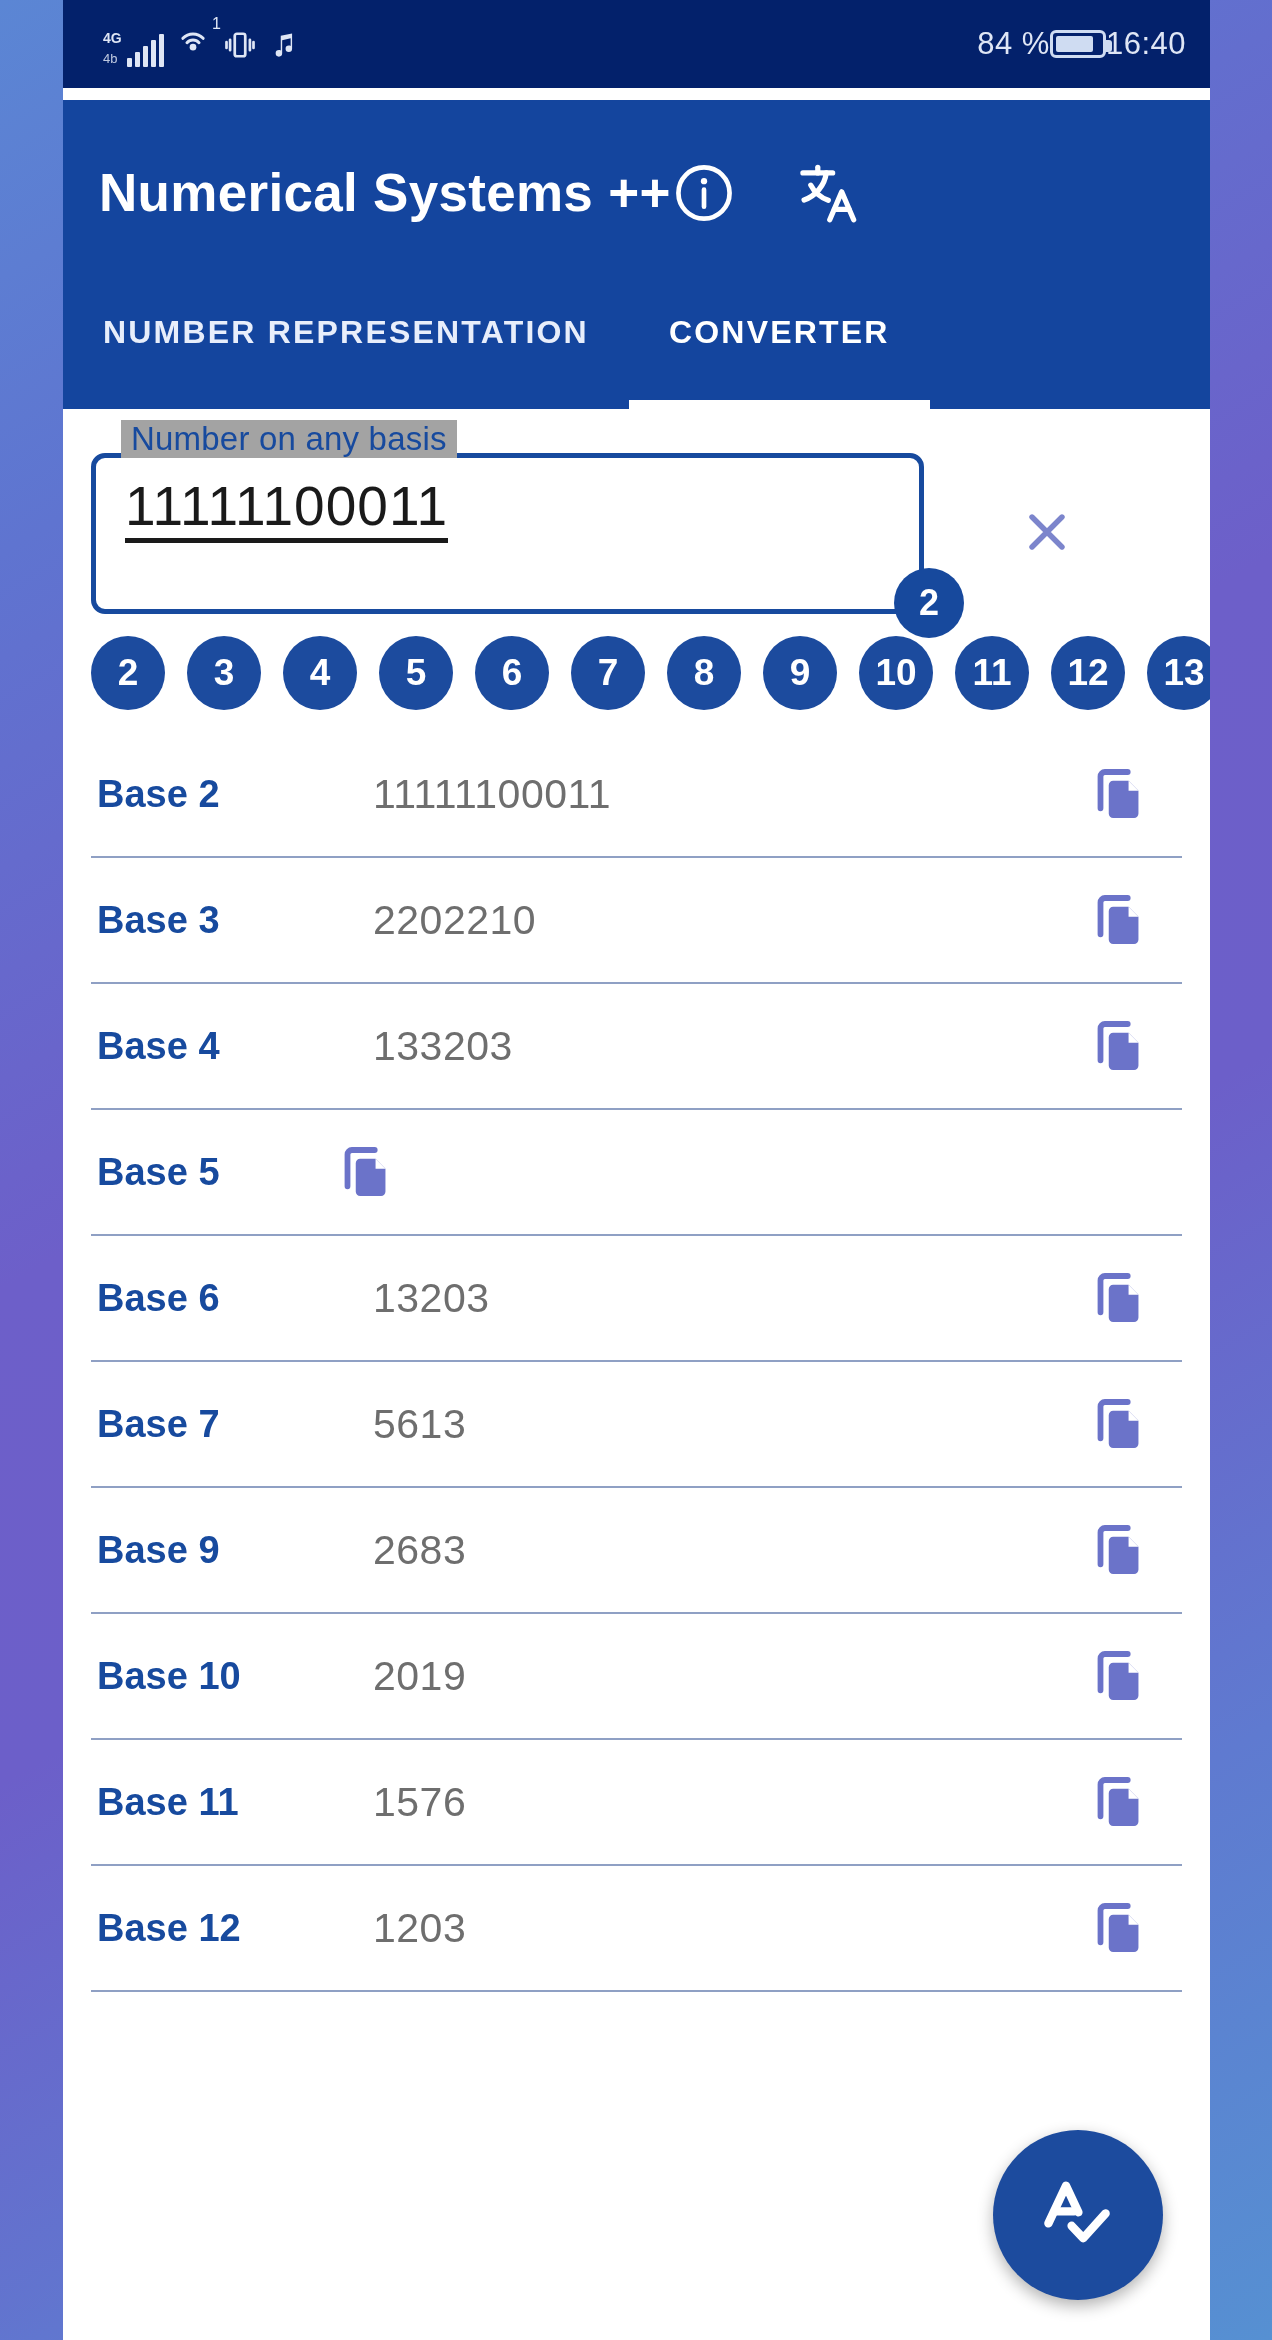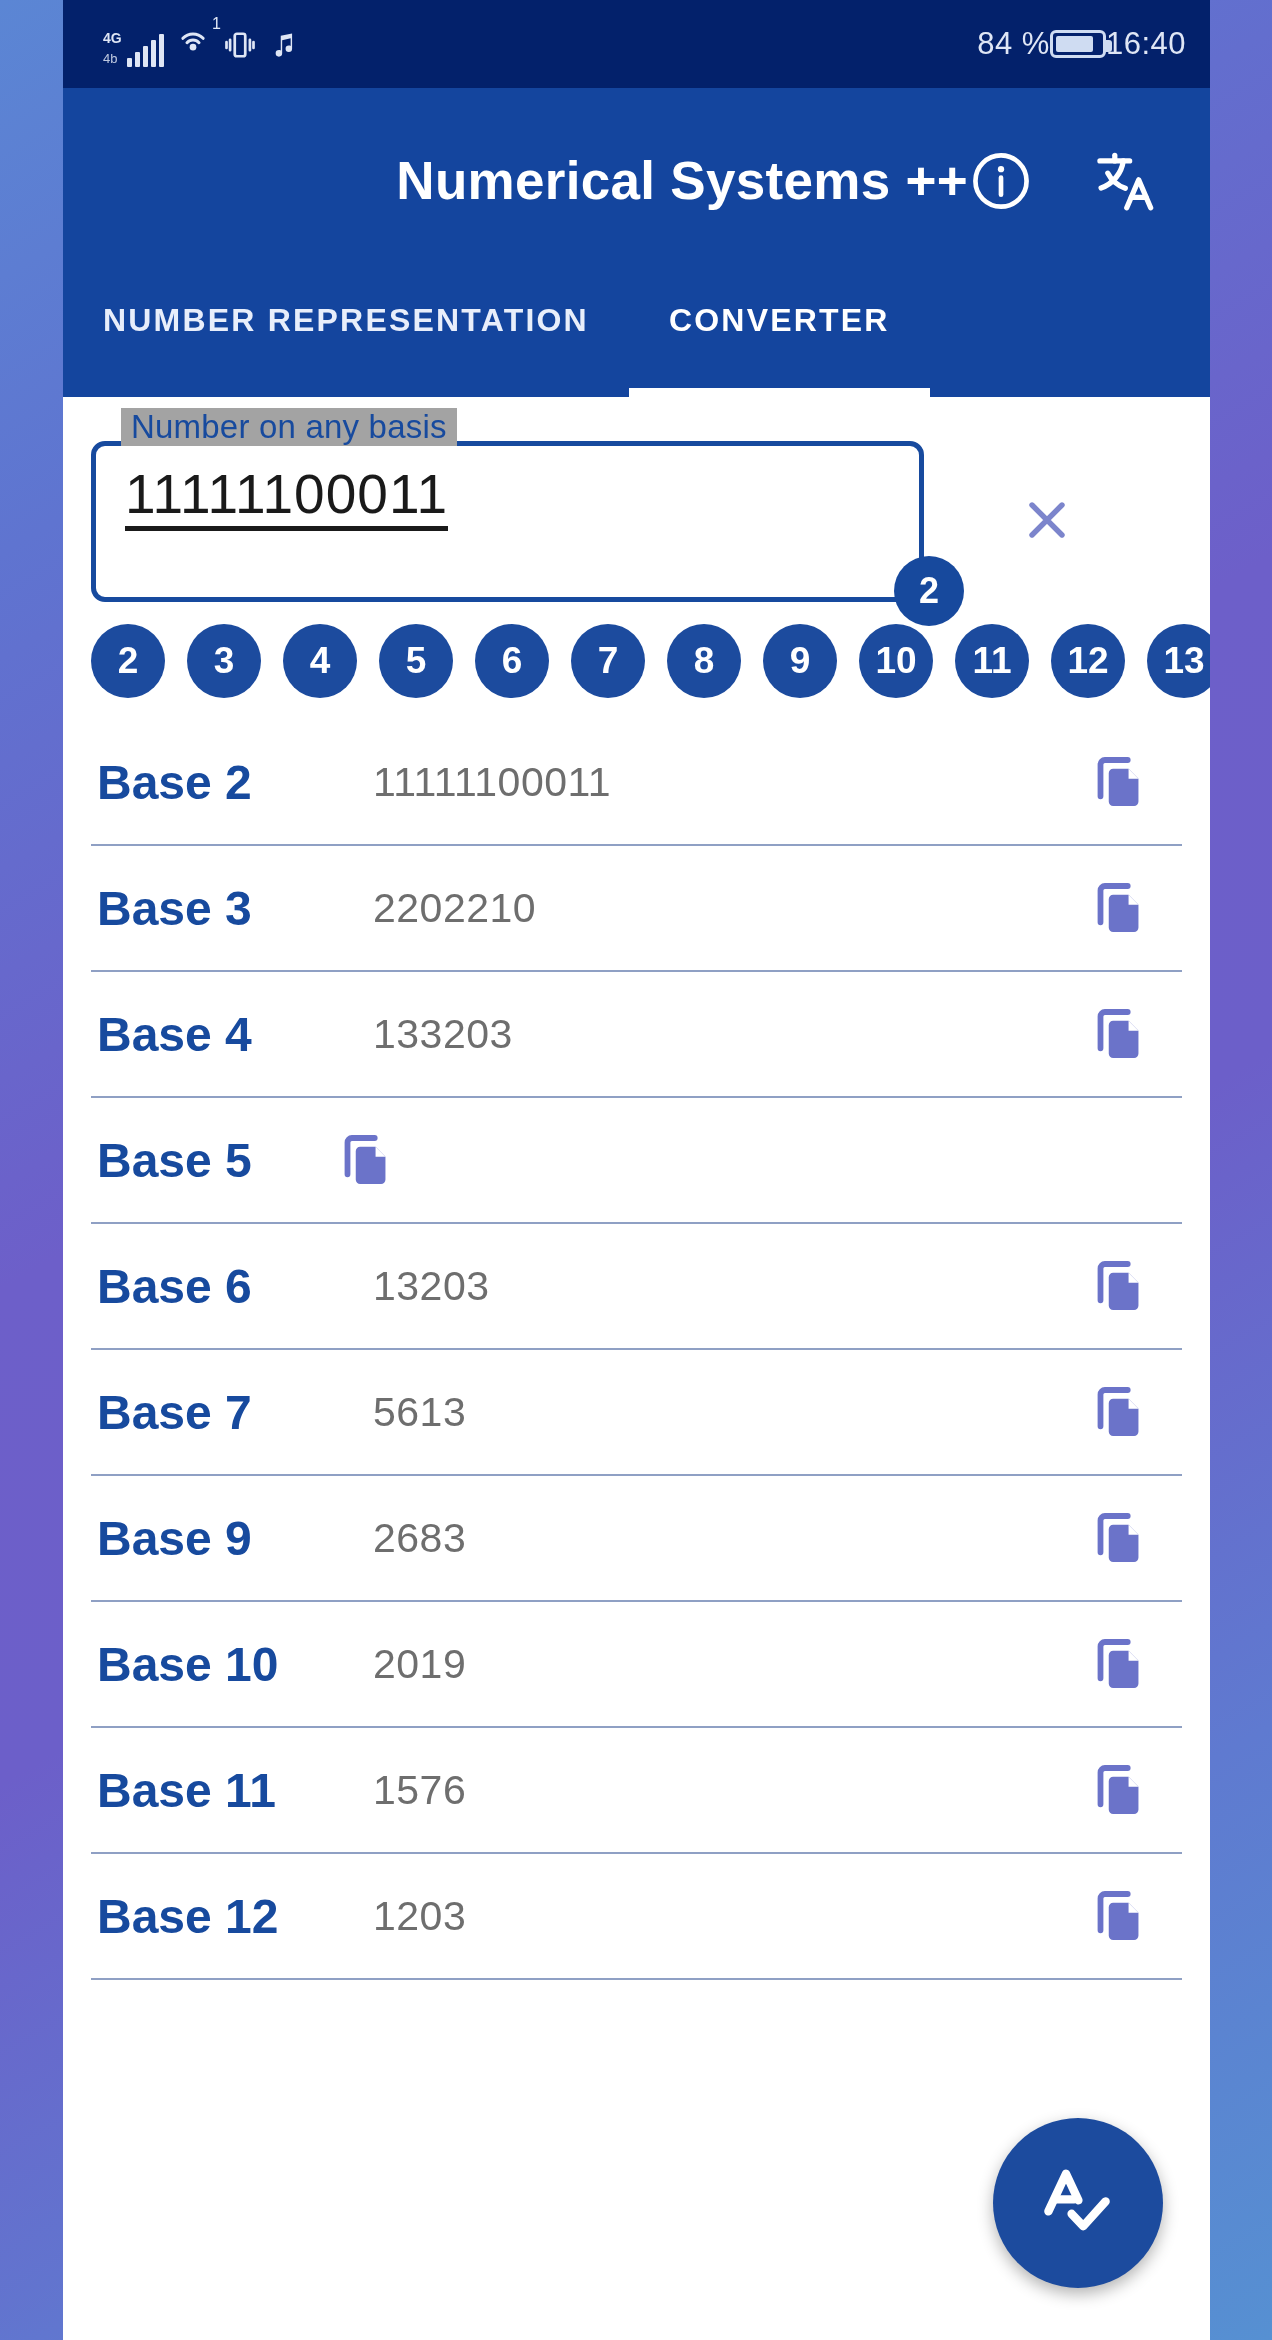--- a/index.html
+++ b/index.html
@@ -66,21 +66,22 @@
   .icon-sup { position:relative; }
   .icon-sup .sup { position:absolute; right:-9px; top:-10px; font-size:16px; }
 
   
   .appbar {
     background:#14459e;
     padding:0 36px;
     height:185px;
     display:flex;
     align-items:center;
-    justify-content:flex-end;
+    justify-content:flex-start;
+    margin-top:12px;
   }
   .app-title {
     color:#ffffff;
     font-size:53px;
     font-weight:bold;
     letter-spacing:0.3px;
   }
   .appbar-actions { display:flex; align-items:center; gap:56px; padding-right:14px; }
   .appbar-actions svg { display:block; }
 
@@ -198,21 +199,21 @@
   .row {
     display:flex;
     align-items:center;
     height:126px;
     border-bottom:2px solid #8fa0c4;
     position:relative;
   }
   .row-label {
     width:240px;
     color:#174a9e;
-    font-size:48px;
+    font-size:38px;
     font-weight:bold;
     padding-left:6px;
   }
   .row-value {
     flex:1;
     color:#6e6e6e;
     font-size:41px;
     letter-spacing:0.5px;
     padding-left:42px;
   }

